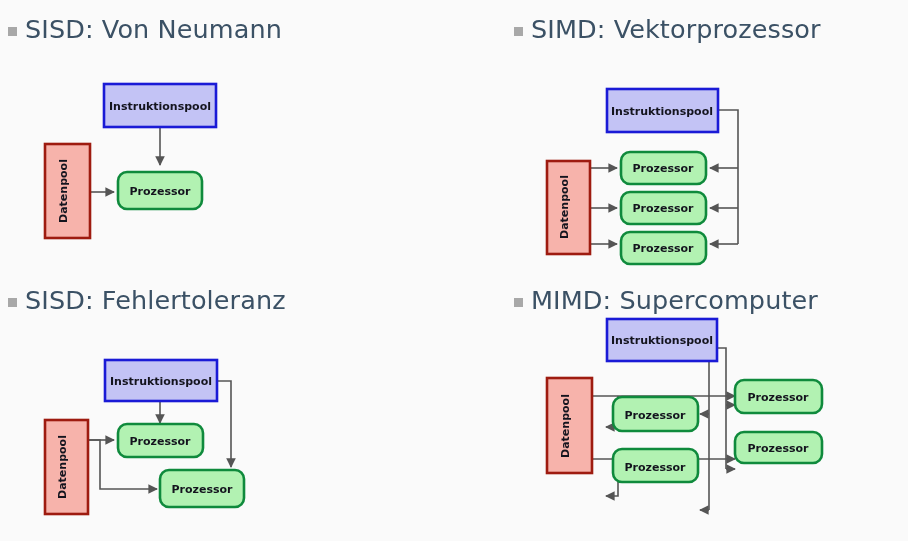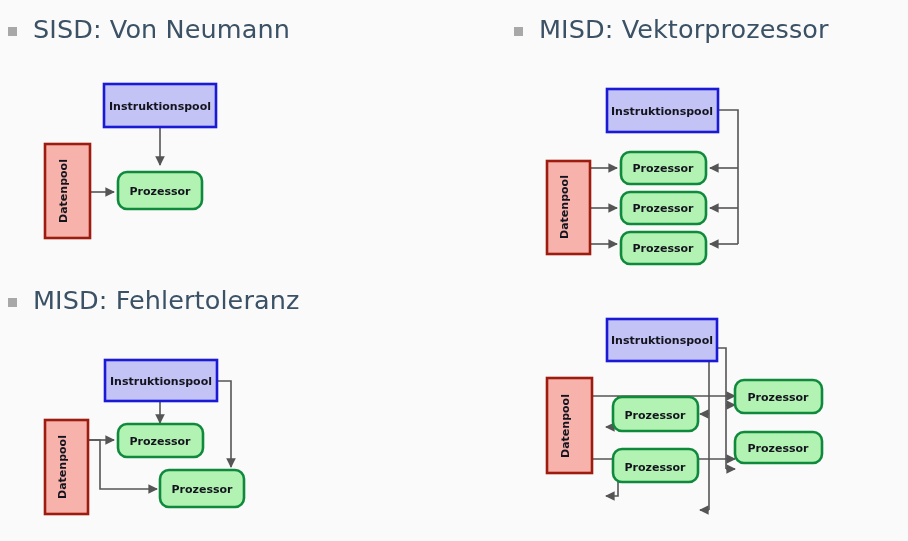--- a/index.html
+++ b/index.html
@@ -28,21 +28,21 @@
   .q-tr { left: 454px; top: 0; }
   .q-bl { left: 0;   top: 271px; }
   .q-br { left: 454px; top: 271px; }
 
   .heading {
     position: absolute;
     left: 8px;
     top: 14px;
     display: flex;
     align-items: center;
-    gap: 16px;
+    gap: 8px;
     white-space: nowrap;
     justify-content: center;
   }
   .q-tr .heading, .q-br .heading { left: 60px; }
   .bullet-square {
     width: 9px;
     height: 9px;
     background: #a8a8a8;
     display: inline-block;
     flex: 0 0 auto;
@@ -112,21 +112,21 @@
           <rect x="118" y="134" width="84" height="37" rx="9" ry="9" fill="#b2f2b2" stroke="#0f8a3c" stroke-width="2.6"></rect>
           <text class="lbl" x="160" y="157" text-anchor="middle">Prozessor</text>
         </g>
       </svg>
     </div>
   </div>
 
   <div class="quadrant q-tr">
     <div class="heading">
       <span class="bullet-square"></span>
-      <span class="heading-text">MISD: Vektorprozessor</span>
+      <span class="heading-text">SIMD: Vektorprozessor</span>
     </div>
     <div class="diagram">
       <svg width="454" height="232" viewBox="0 0 454 232">
         <defs>
           <marker id="ah2" viewBox="0 0 10 10" refX="9" refY="5" markerWidth="6" markerHeight="6" orient="auto-start-reverse">
             <path d="M 0 0 L 10 5 L 0 10 z" fill="#555555"></path>
           </marker>
         </defs>
         <g stroke="#555555" stroke-width="1.6" fill="none">
 
@@ -162,21 +162,21 @@
           <rect x="167" y="194" width="85" height="32" rx="9" ry="9" fill="#b2f2b2" stroke="#0f8a3c" stroke-width="2.6"></rect>
           <text class="lbl" x="209" y="214" text-anchor="middle">Prozessor</text>
         </g>
       </svg>
     </div>
   </div>
 
   <div class="quadrant q-bl">
     <div class="heading">
       <span class="bullet-square"></span>
-      <span class="heading-text">MISD: Fehlertoleranz</span>
+      <span class="heading-text">SISD: Fehlertoleranz</span>
     </div>
     <div class="diagram">
       <svg width="454" height="232" viewBox="0 0 454 232">
         <defs>
           <marker id="ah3" viewBox="0 0 10 10" refX="9" refY="5" markerWidth="6" markerHeight="6" orient="auto-start-reverse">
             <path d="M 0 0 L 10 5 L 0 10 z" fill="#555555"></path>
           </marker>
         </defs>
         <g stroke="#555555" stroke-width="1.6" fill="none">
 
@@ -206,20 +206,24 @@
 
         <g>
           <rect x="160" y="161" width="84" height="37" rx="9" ry="9" fill="#b2f2b2" stroke="#0f8a3c" stroke-width="2.6"></rect>
           <text class="lbl" x="202" y="184" text-anchor="middle">Prozessor</text>
         </g>
       </svg>
     </div>
   </div>
 
   <div class="quadrant q-br">
+    <div class="heading">
+      <span class="bullet-square"></span>
+      <span class="heading-text">MIMD: Supercomputer</span>
+    </div>
     <div class="diagram">
       <svg width="454" height="232" viewBox="0 0 454 232">
         <defs>
           <marker id="ah4" viewBox="0 0 10 10" refX="9" refY="5" markerWidth="6" markerHeight="6" orient="auto-start-reverse">
             <path d="M 0 0 L 10 5 L 0 10 z" fill="#555555"></path>
           </marker>
         </defs>
         <g stroke="#555555" stroke-width="1.6" fill="none">
 
           <path d="M 255 52 L 255 201"></path>

